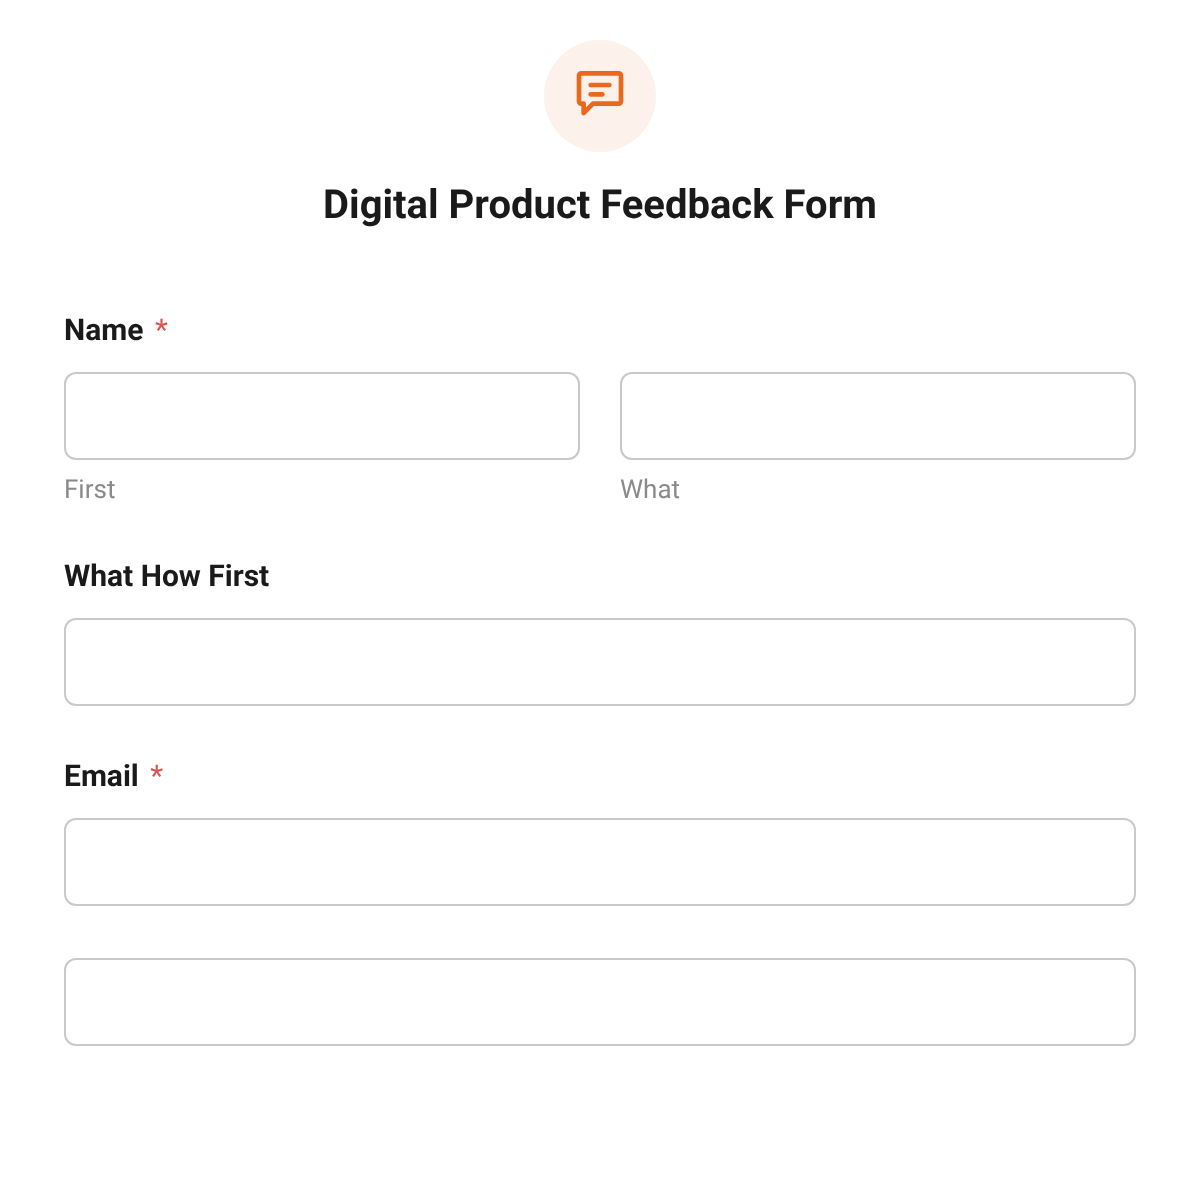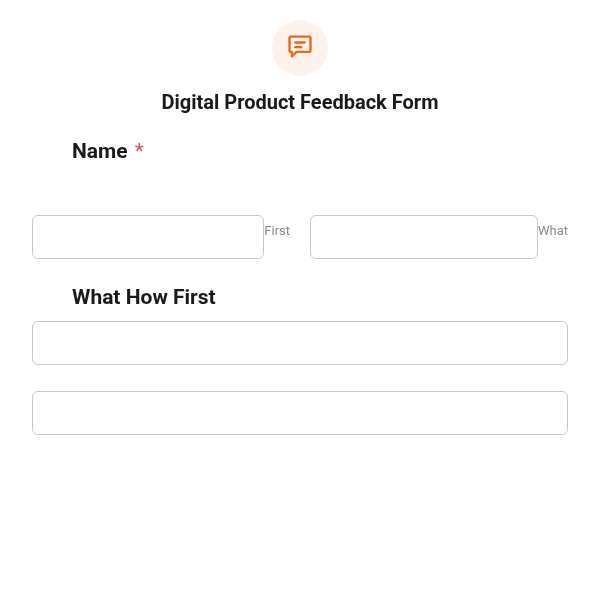--- a/index.html
+++ b/index.html
@@ -25,46 +25,45 @@
     background: #fdf1eb;
     display: flex;
     align-items: center;
     justify-content: center;
   }
   .form-title {
     text-align: center;
     font-size: 20px;
     font-weight: 700;
     color: #1a1a1a;
-    margin-bottom: 25px;
+    margin-bottom: 42px;
   }
   .field-group {
     margin-bottom: 26px;
   }
   .field-label {
     display: block;
-    font-size: 21px;
+    font-size: 15px;
     font-weight: 700;
     color: #1a1a1a;
     margin-bottom: 12px;
-    margin-left: 40px;
   }
   .required-star {
     color: #d9534f;
     font-weight: 400;
     margin-left: 2px;
   }
   .name-row {
     display: flex;
     gap: 20px;
   }
   .name-col {
     flex: 1;
     display: flex;
-    margin-top: 40px;
+    flex-direction: column;
   }
   .text-input {
     width: 100%;
     height: 44px;
     border: 1px solid #c9c9c9;
     border-radius: 6px;
     padding: 0 12px;
     font-size: 15px;
     background: #fff;
   }
@@ -110,19 +109,26 @@
     </div>
   </div>
 
   <div class="field-group">
     <label class="field-label">
       <span>What How First</span>
     </label>
     <input type="text" class="text-input" style="">
   </div>
 
+  <div class="field-group">
+    <label class="field-label">
+      <span>Email</span>
+      <span class="required-star">*</span>
+    </label>
+    <input type="text" class="text-input" style="">
+  </div>
 
   <div class="field-group">
     <input type="text" class="text-input" style="">
   </div>
 
 
 </div>
 
 </body></html>

